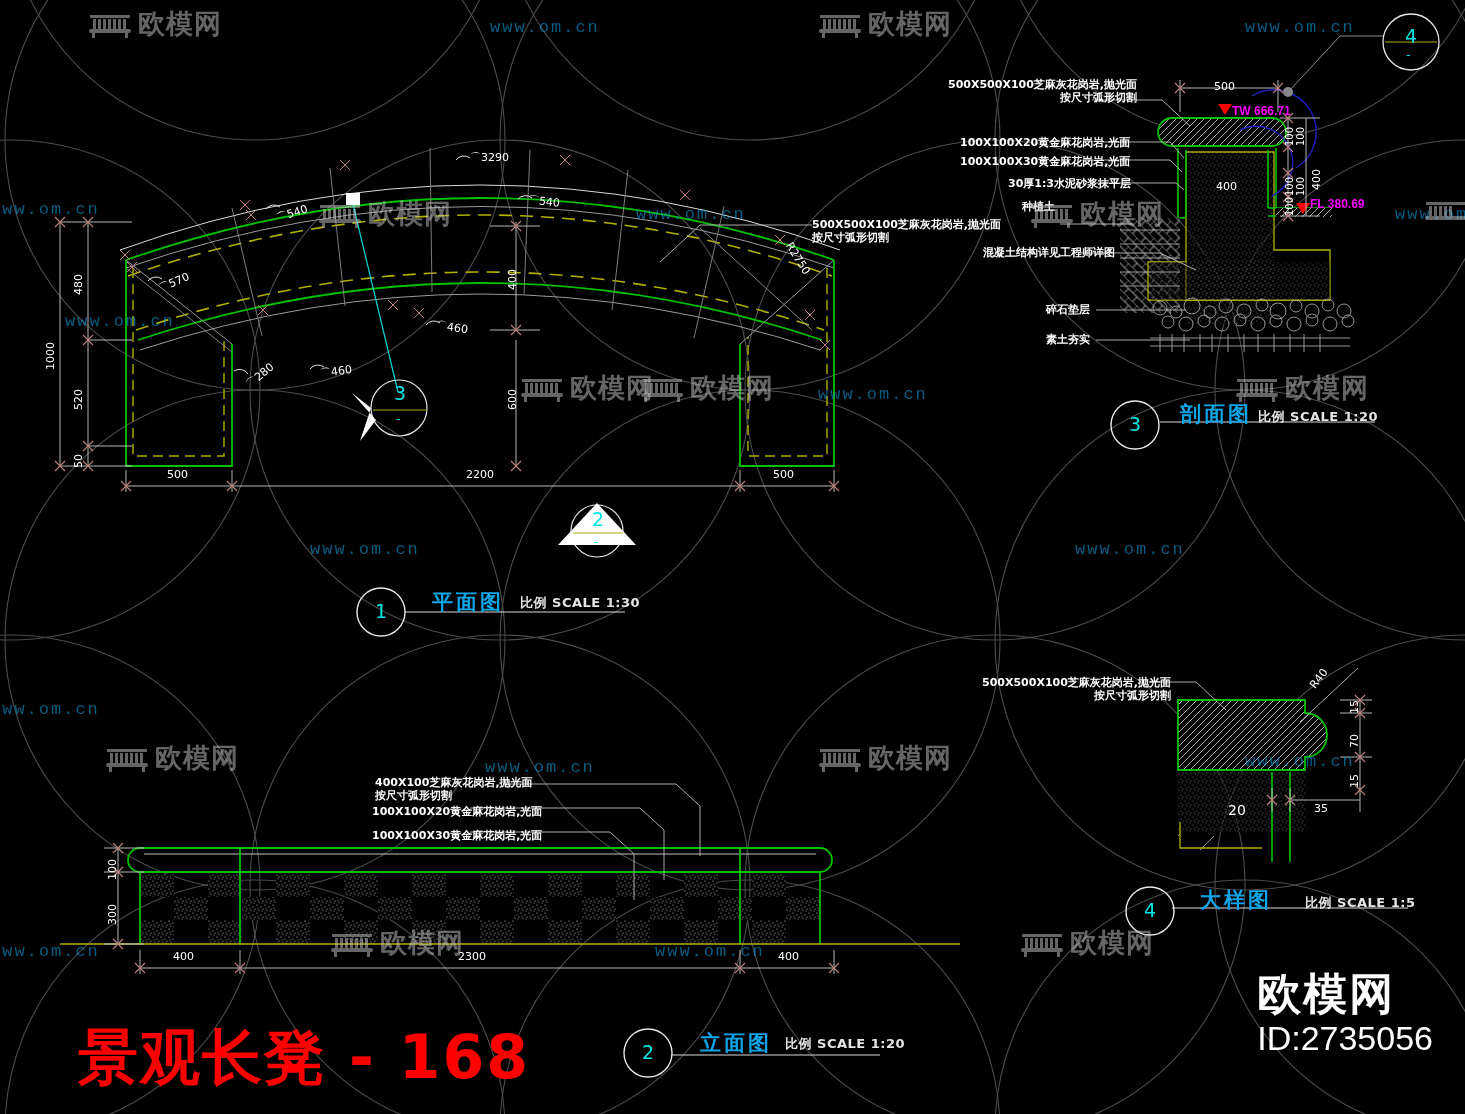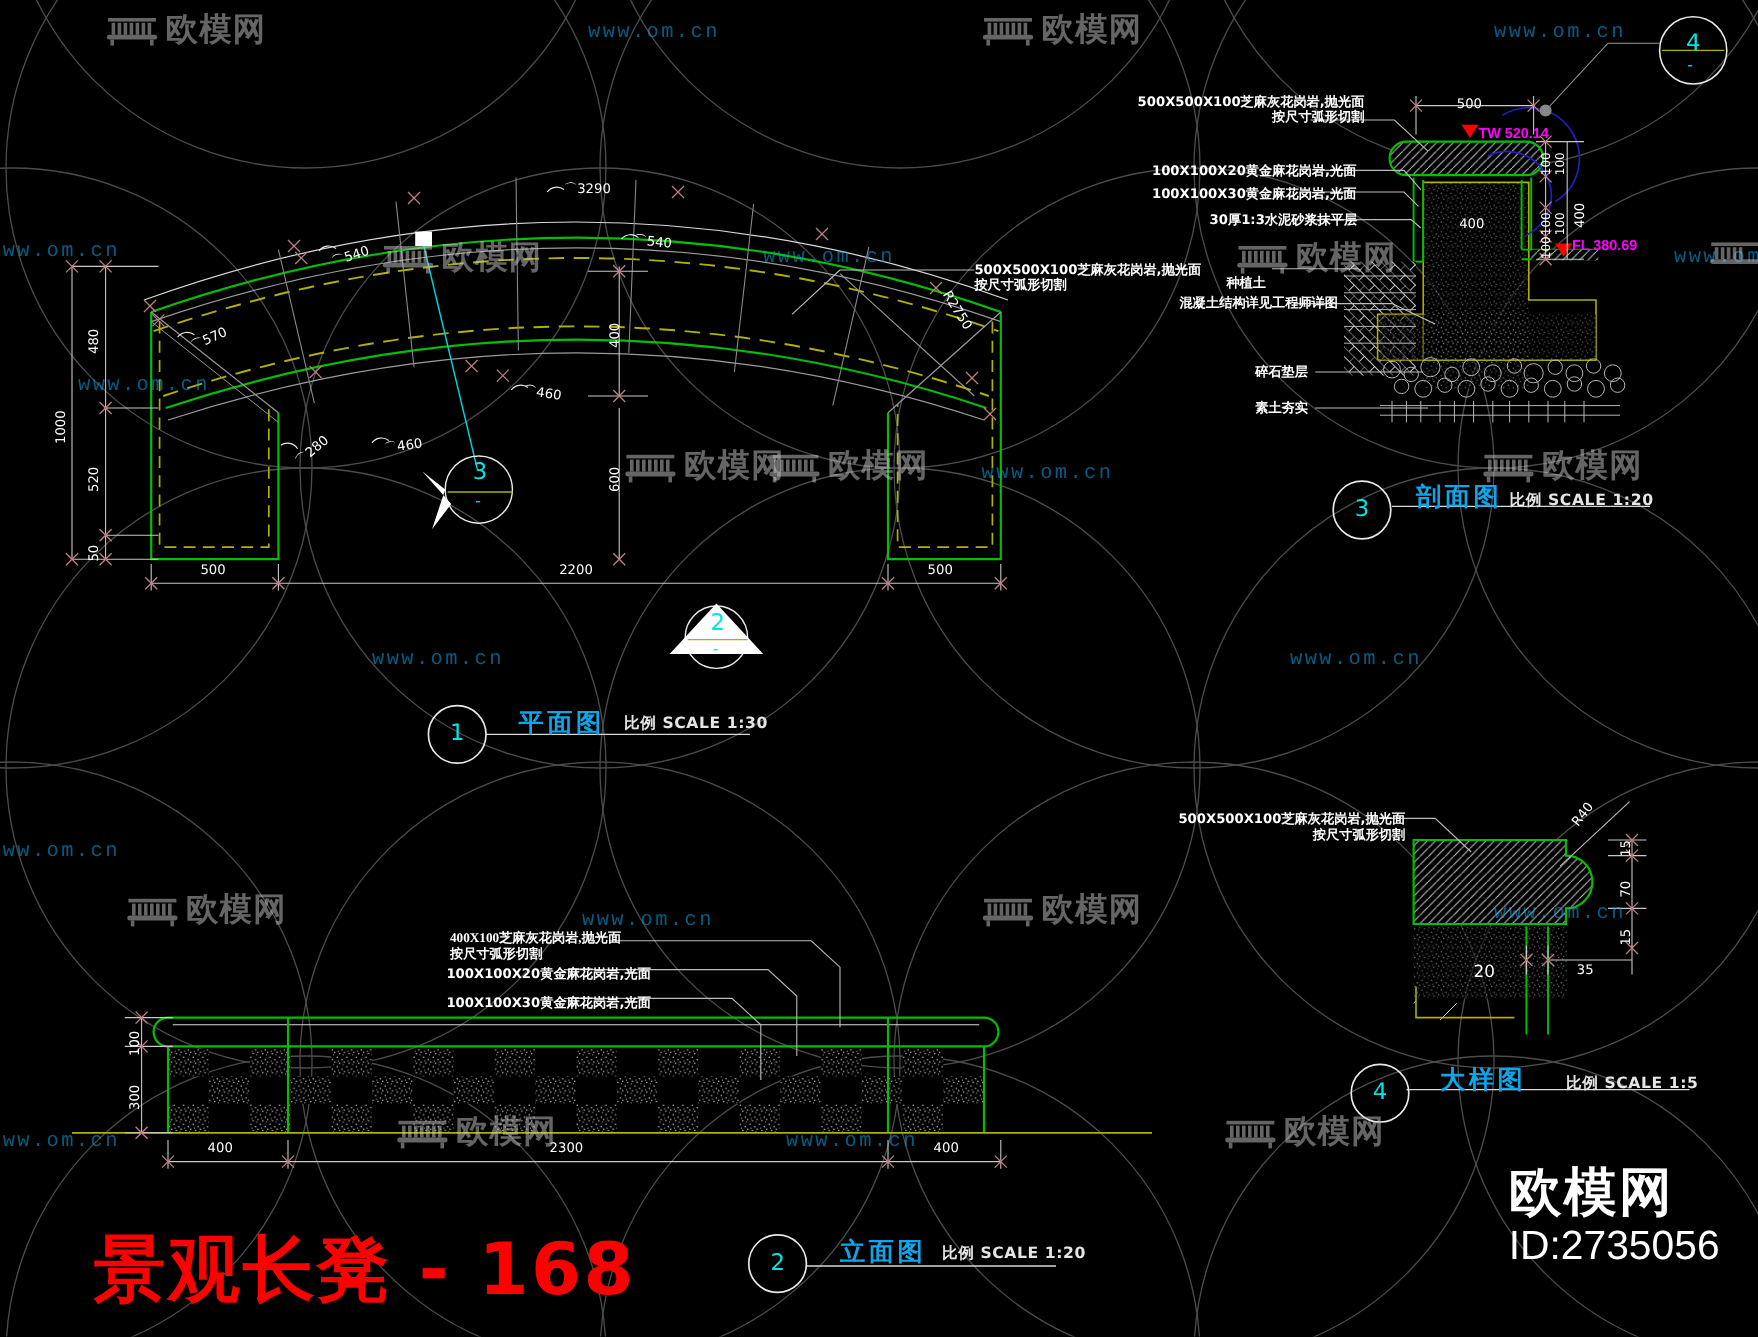--- a/index.html
+++ b/index.html
@@ -441,21 +441,21 @@
       <path d="M 735 963 L 745 973"></path>
         <path d="M 745 963 L 735 973"></path>
       <path d="M 829 963 L 839 973"></path>
         <path d="M 839 963 L 829 973"></path>
     </g>
 
     <path d="M 672 1055 L 880 1055" stroke="#d8d8d8" stroke-width="1.2" fill="none"></path>
     <circle cx="648" cy="1053" r="24" fill="none" stroke="#e8e8e8" stroke-width="1.4"></circle>
   </svg>
 
-  <div class="txt note" style="left:375px; top:776px;font-family:Liberation Serif, serif;">
+  <div class="txt note" style="left:375px; top:776px;">
     <div>400X100芝麻灰花岗岩,抛光面</div>
     <div>按尺寸弧形切割</div>
   </div>
   <div class="txt note" style="left:372px; top:805px;">100X100X20黄金麻花岗岩,光面</div>
   <div class="txt note" style="left:372px; top:829px;">100X100X30黄金麻花岗岩,光面</div>
 
   <div class="txt dim vert" style="left:106px; top:880px;">100</div>
   <div class="txt dim vert" style="left:106px; top:925px;">300</div>
   <div class="txt dim" style="left:173px; top:950px;">400</div>
   <div class="txt dim" style="left:458px; top:950px;">2300</div>
@@ -591,35 +591,35 @@
     <circle cx="1135" cy="425" r="24" fill="none" stroke="#e8e8e8" stroke-width="1.4"></circle>
   </svg>
 
   <div class="txt note right" style="left:948px; top:78px;">
     <div>500X500X100芝麻灰花岗岩,抛光面</div>
     <div>按尺寸弧形切割</div>
   </div>
   <div class="txt note right" style="left:960px; top:136px; width:135px;">100X100X20黄金麻花岗岩,光面</div>
   <div class="txt note right" style="left:960px; top:155px; width:135px;">100X100X30黄金麻花岗岩,光面</div>
   <div class="txt note right" style="left:976px; top:177px; width:119px;margin-left:32px;">30厚1:3水泥砂浆抹平层</div>
-  <div class="txt note right" style="left:985px; top:229px; width:70px;padding-left:15px;">种植土</div>
+  <div class="txt note right" style="left:985px; top:200px; width:70px;padding-left:15px;">种植土</div>
   <div class="txt note right" style="left:975px; top:246px; width:140px;">混凝土结构详见工程师详图</div>
   <div class="txt note right" style="left:1025px; top:303px; width:65px;">碎石垫层</div>
   <div class="txt note right" style="left:1025px; top:333px; width:65px;">素土夯实</div>
 
   <div class="txt dim" style="left:1214px; top:80px;">500</div>
   <div class="txt dim" style="left:1216px; top:180px;">400</div>
   <div class="txt dim vert" style="left:1284px; top:146px; font-size:10px;">100</div>
   <div class="txt dim vert" style="left:1295px; top:146px; font-size:10px;">100</div>
   <div class="txt dim vert" style="left:1284px; top:196px; font-size:10px;">100</div>
   <div class="txt dim vert" style="left:1295px; top:196px; font-size:10px;">100</div>
   <div class="txt dim vert" style="left:1284px; top:216px; font-size:10px;">100</div>
   <div class="txt dim vert" style="left:1310px; top:190px;">400</div>
 
-  <div class="txt magenta" style="left:1232px; top:104px;">TW 520.14</div>
+  <div class="txt magenta" style="left:1232px; top:104px;">TW 666.71</div>
   <div class="txt magenta" style="left:1310px; top:197px;">FL 380.69</div>
 
   <div class="txt marknum" style="left:1405px; top:25px;">4</div>
   <div class="txt marknum" style="left:1406px; top:47px; font-size:13px;">-</div>
 
   <div class="txt marknum" style="left:1129px; top:413px;">3</div>
   <div class="txt titlecn" style="left:1180px; top:400px;">剖面图</div>
   <div class="txt titlescale" style="left:1258px; top:408px;">比例 SCALE 1:20</div>
 
   <svg class="layer">

